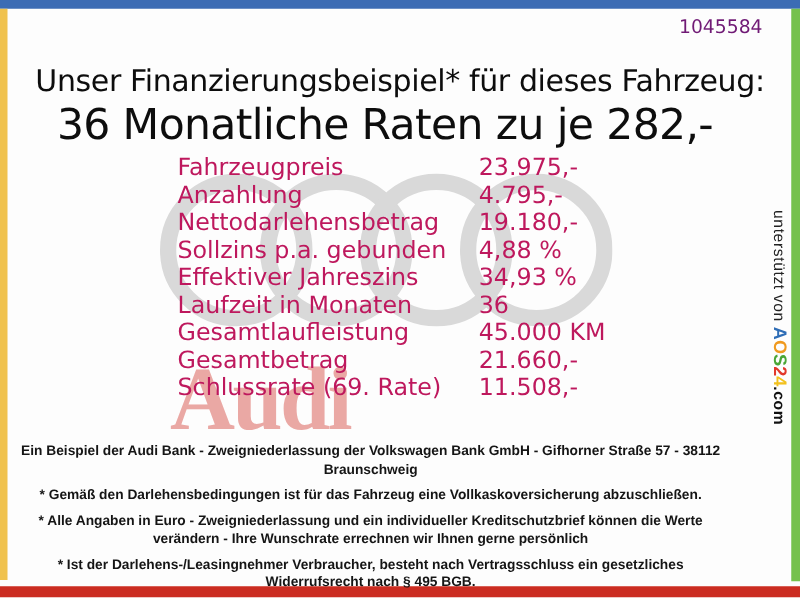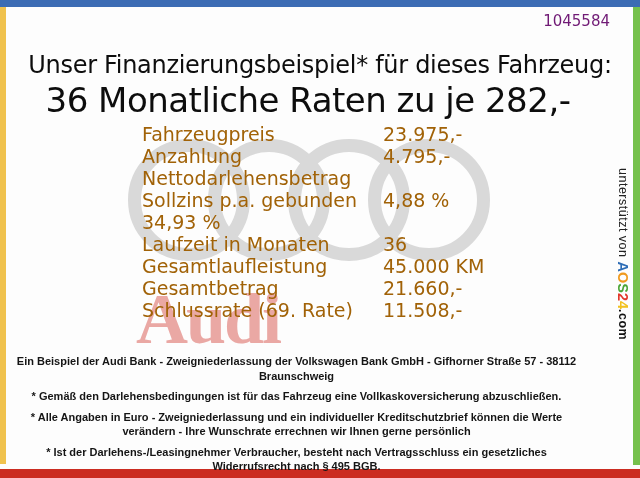--- a/index.html
+++ b/index.html
@@ -32,21 +32,21 @@
     text-align:center;font-size:24px;letter-spacing:-0.3px;color:#0d0d0d;
     white-space:nowrap;
   }
   .title2{
     position:absolute;top:80px;left:0;width:616px;z-index:2;
     text-align:center;font-size:34px;letter-spacing:-0.5px;color:#0d0d0d;
     white-space:nowrap;
   }
   .fin-table{
     position:absolute;left:142px;top:123px;z-index:2;
-    font-size:19px;color:#a16207;
+    font-size:19px;color:#be185d;
   }
   .fin-row{display:flex;height:22px;line-height:22px;white-space:nowrap;}
   .fin-label{width:241px;}
   .footnotes{
     position:absolute;left:6px;top:354px;width:581px;z-index:2;
     text-align:center;font-family:"Liberation Sans",sans-serif;
     font-size:11px;font-weight:bold;color:#151515;line-height:14.5px;
   }
   .footnote{margin:0 0 6px 0;}
   .footnote-line{white-space:nowrap;}
@@ -87,26 +87,28 @@
   <div class="fin-row">
     <div class="fin-label">Fahrzeugpreis</div>
     <div class="fin-value">23.975,-</div>
   </div>
   <div class="fin-row">
     <div class="fin-label">Anzahlung</div>
     <div class="fin-value">4.795,-</div>
   </div>
   <div class="fin-row">
     <div class="fin-label">Nettodarlehensbetrag</div>
+    <div class="fin-value">19.180,-</div>
   </div>
   <div class="fin-row">
     <div class="fin-label">Sollzins p.a. gebunden</div>
     <div class="fin-value">4,88 %</div>
   </div>
   <div class="fin-row">
+    <div class="fin-label">Effektiver Jahreszins</div>
     <div class="fin-value">34,93 %</div>
   </div>
   <div class="fin-row">
     <div class="fin-label">Laufzeit in Monaten</div>
     <div class="fin-value">36</div>
   </div>
   <div class="fin-row">
     <div class="fin-label">Gesamtlaufleistung</div>
     <div class="fin-value">45.000 KM</div>
   </div>

